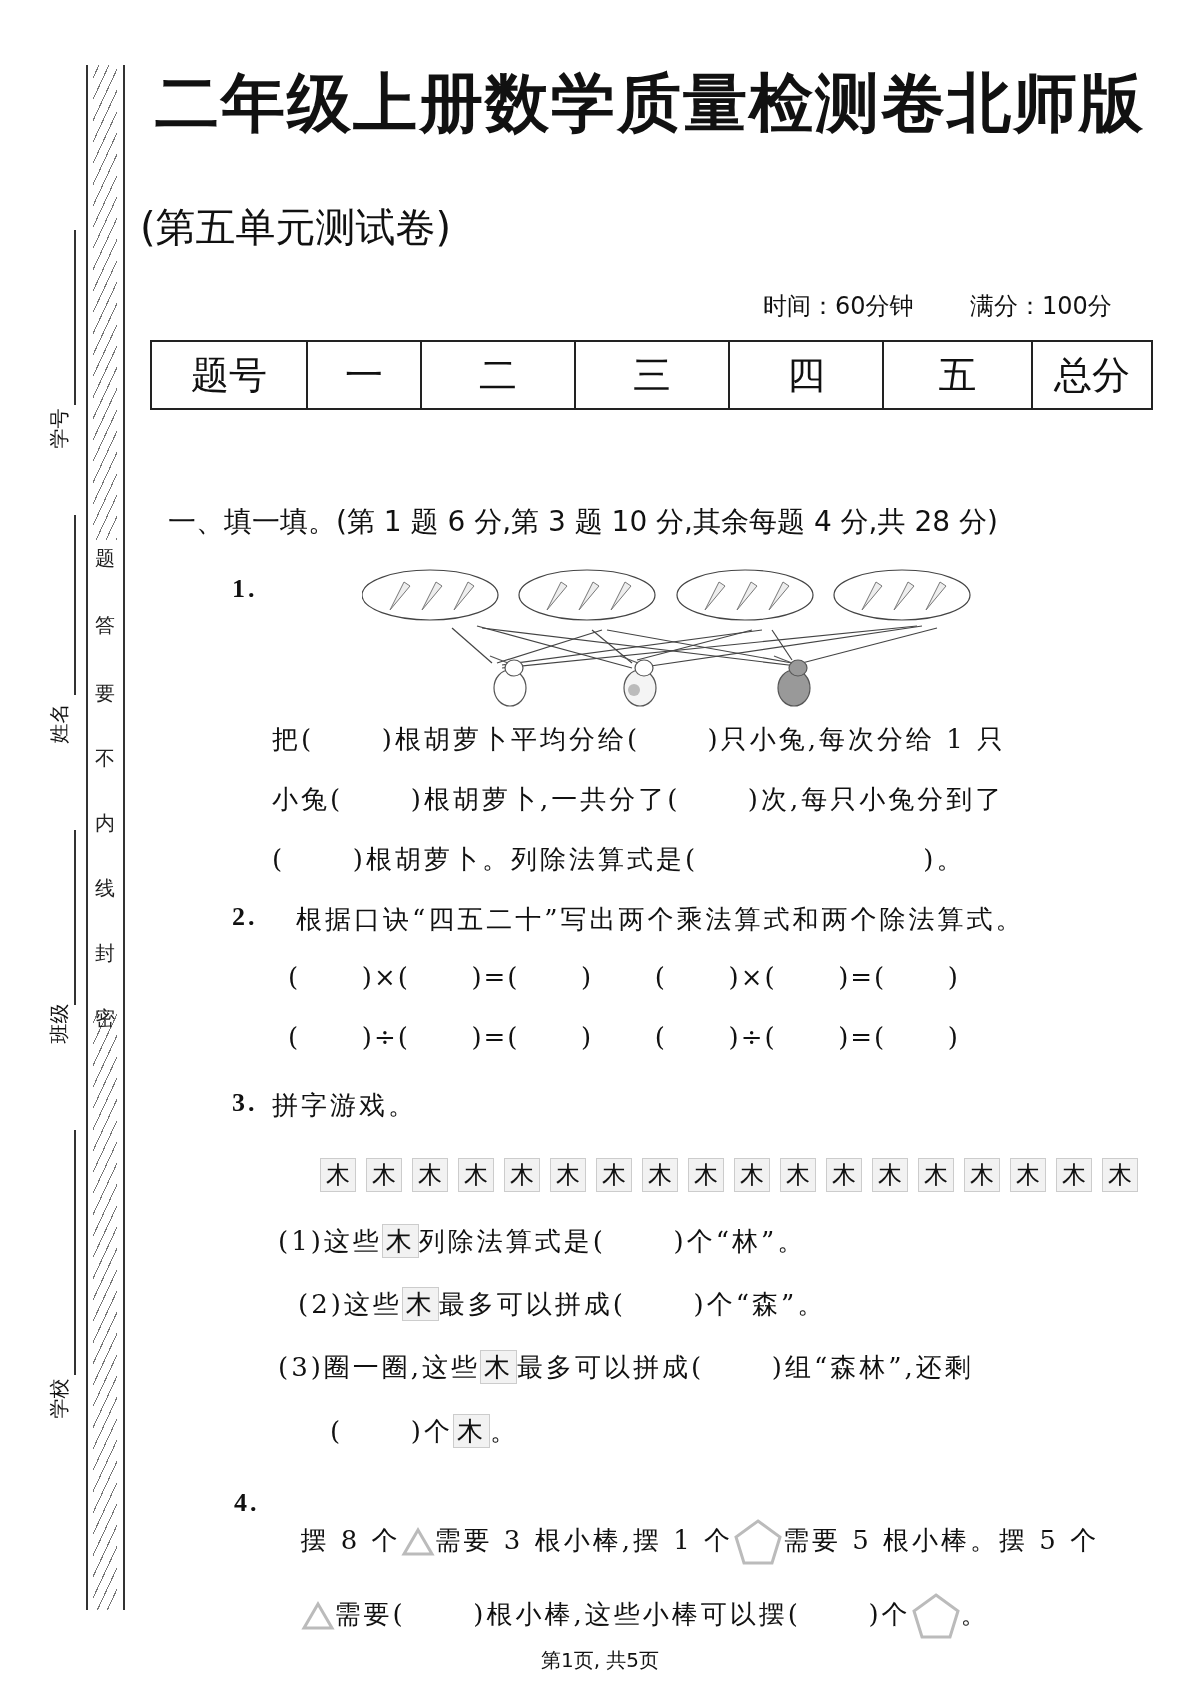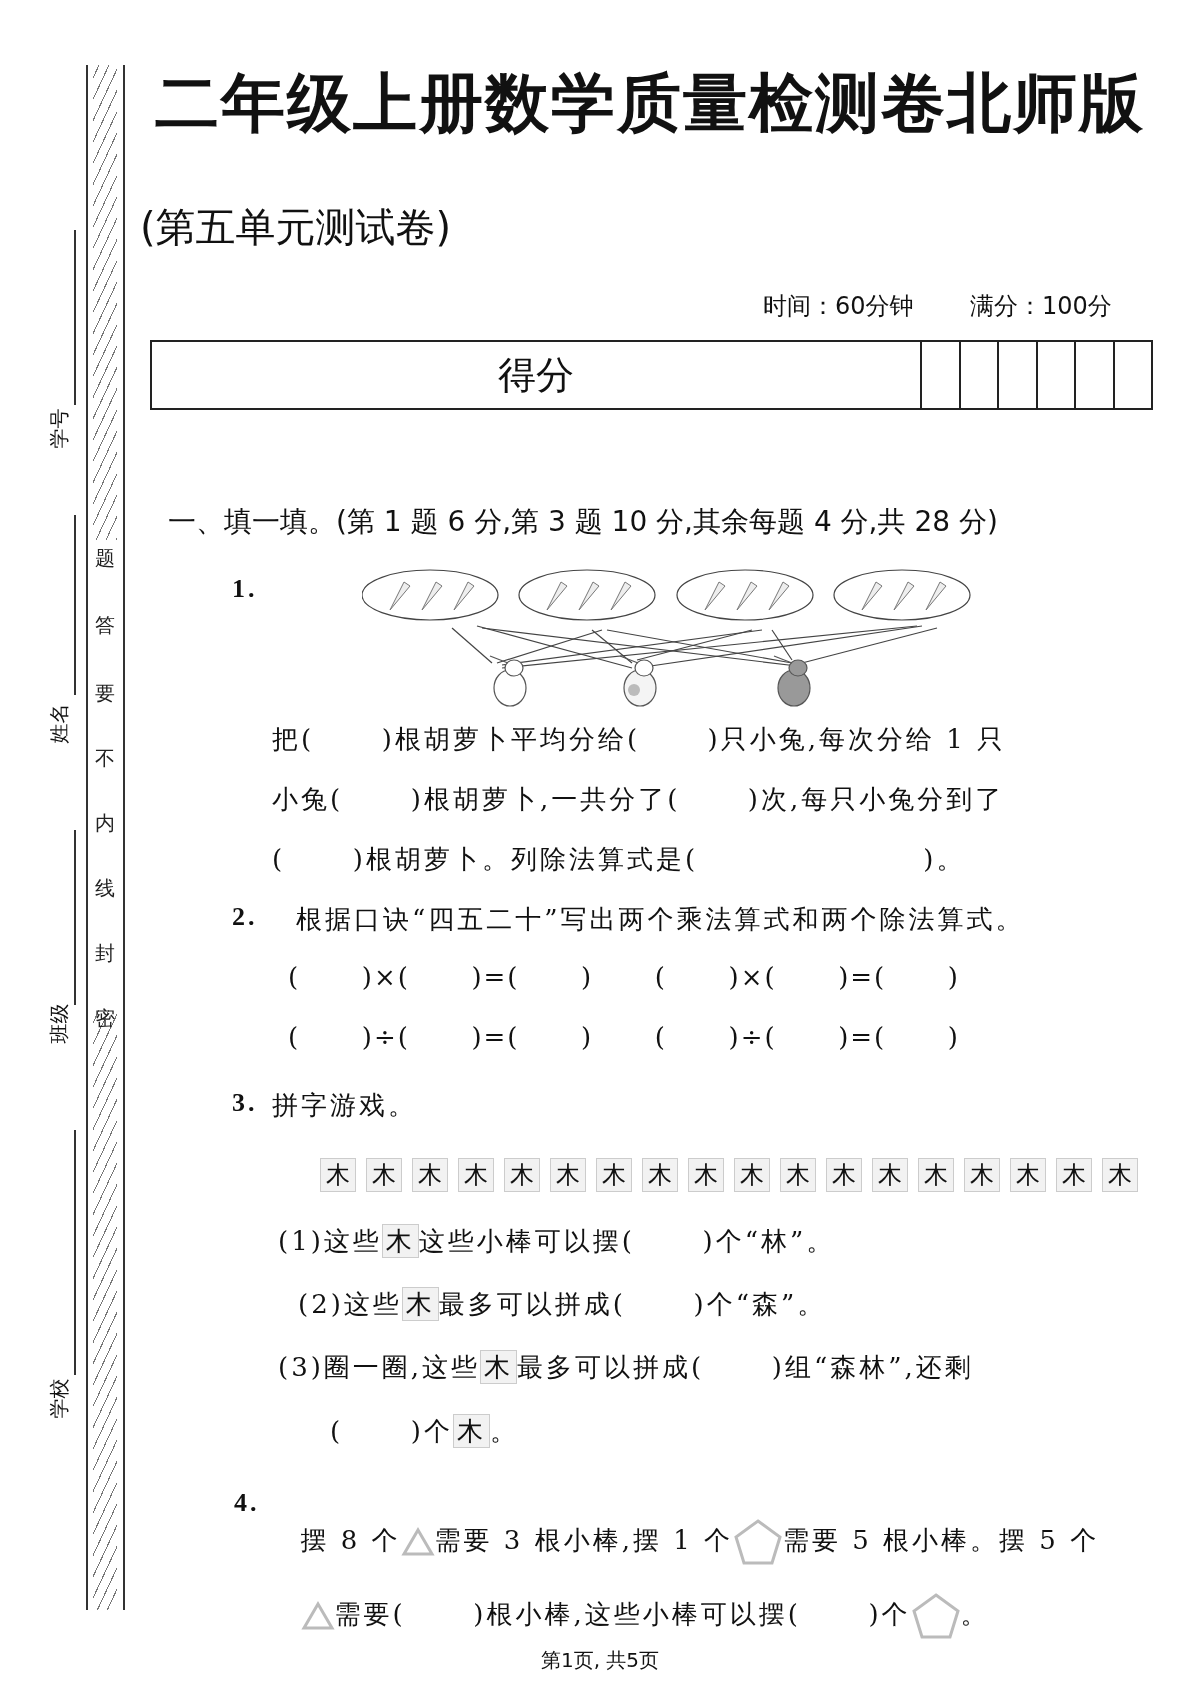--- a/index.html
+++ b/index.html
@@ -62,28 +62,28 @@
 <div class="student-field" style="top:1390px;">学校</div>
 <div class="field-line" style="top:1130px;height:245px;"></div>
 
 <div class="title">二年级上册数学质量检测卷北师版</div>
 <div class="subtitle">(第五单元测试卷)</div>
 <div class="meta" style="left:763px;">时间：60分钟</div>
 <div class="meta" style="left:970px;">满分：100分</div>
 
 <table class="score">
   <tbody>
-  <tr>
-    <td>得分</td>
-    <td></td>
-    <td></td>
-    <td></td>
-    <td></td>
-    <td></td>
-    <td></td>
+      <tr>
+    <td style="width:152px">题号</td>
+    <td style="width:110px">一</td>
+    <td style="width:150px">二</td>
+    <td style="width:150px">三</td>
+    <td style="width:150px">四</td>
+    <td style="width:145px">五</td>
+    <td>总分</td>
   </tr>
 </tbody>
   </table>
 
 <div class="section-head">一、填一填。(第 1 题 6 分,第 3 题 10 分,其余每题 4 分,共 28 分)</div>
 
 <div class="line qnum" style="left:232px;top:574px;">1.</div>
 <svg class="abs" style="left:362px;top:568px;" width="630" height="140">
   <g stroke="#444" stroke-width="1.2" fill="none">
 
@@ -156,21 +156,21 @@
   <span class="mu-box">木</span>
   <span class="mu-box">木</span>
   <span class="mu-box">木</span>
   <span class="mu-box">木</span>
   <span class="mu-box">木</span>
   <span class="mu-box">木</span>
   <span class="mu-box">木</span>
   <span class="mu-box">木</span>
   <span class="mu-box">木</span>
 </div>
-<div class="line" style="left:278px;top:1224px;"><span>(1)这些</span><span class="mu-box">木</span><span>这些小棒可以摆(      )个“林”。</span></div>
+<div class="line" style="left:278px;top:1224px;"><span>(1)这些</span><span class="mu-box">木</span><span>列除法算式是(      )个“林”。</span></div>
 <div class="line" style="left:278px;top:1287px;margin-left:20px;"><span>(2)这些</span><span class="mu-box">木</span><span>最多可以拼成(      )个“森”。</span></div>
 <div class="line" style="left:278px;top:1350px;"><span>(3)圈一圈,这些</span><span class="mu-box">木</span><span>最多可以拼成(      )组“森林”,还剩</span></div>
 <div class="line" style="left:330px;top:1414px;"><span>(      )个</span><span class="mu-box">木</span><span>。</span></div>
 
 <div class="line qnum" style="left:234px;top:1488px;">4.</div>
 <div class="line" style="left:278px;top:1488px;">
   <span>摆 8 个</span><svg class="shape" width="34" height="30">
       <polygon points="17,3 31,27 3,27" fill="none" stroke="#bbb" stroke-width="3"></polygon>
     </svg><span>需要 3 根小棒,摆 1 个</span><svg class="shape" width="50" height="48">
       <polygon points="25,3 47,19 39,45 11,45 3,19" fill="none" stroke="#bbb" stroke-width="3"></polygon>

